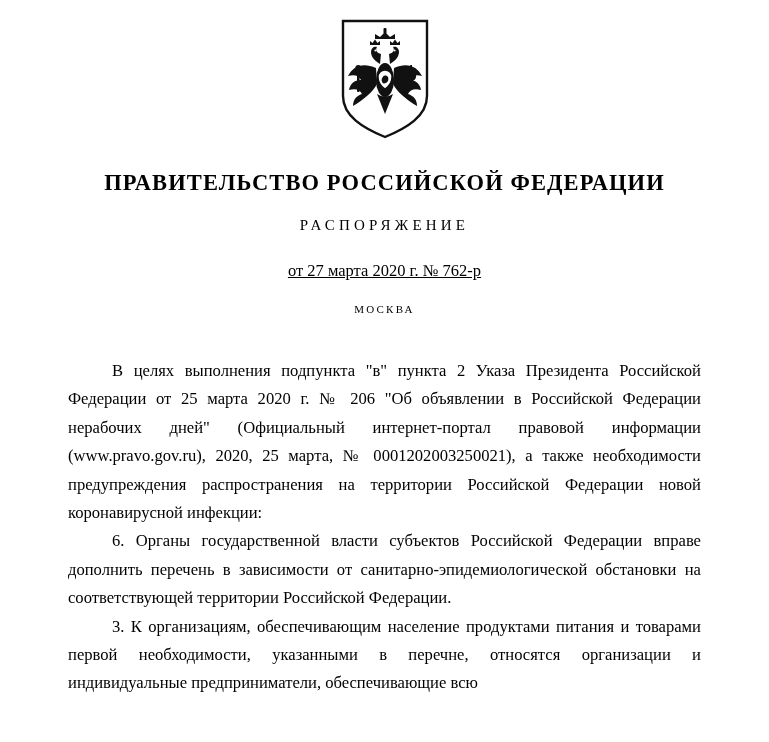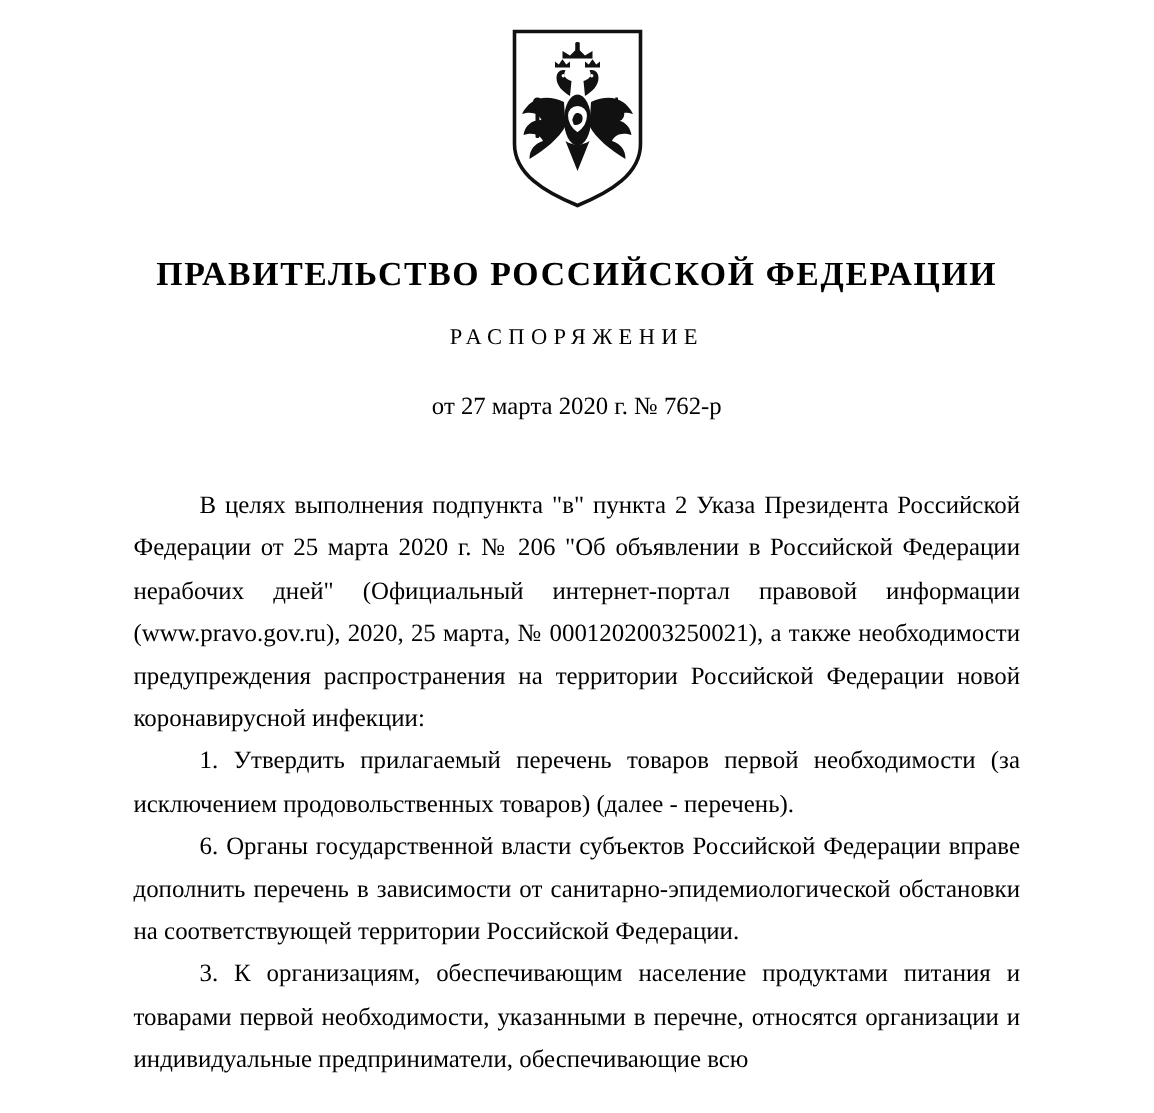--- a/index.html
+++ b/index.html
@@ -12,21 +12,21 @@
     height: 742px;
     font-family: "Liberation Serif", serif;
     color: #000000;
     overflow: hidden;
   }
   .page {
     position: relative;
     width: 769px;
     height: 742px;
     box-sizing: border-box;
-    padding: 0 89px;
+    padding: 0 68px;
   }
   .emblem-wrap {
     display: flex;
     justify-content: center;
     padding-top: 18px;
   }
   .emblem {
     width: 96px;
     height: 122px;
   }
@@ -43,20 +43,21 @@
     font-size: 15px;
     letter-spacing: 4.2px;
     margin-top: 21px;
     font-family: "Liberation Serif", serif;
   }
   .doc-meta {
     text-align: center;
     font-size: 16.5px;
     margin-top: 27px;
     font-family: "Liberation Serif", serif;
+    text-decoration: underline;
   }
   .doc-city {
     text-align: center;
     font-size: 11px;
     letter-spacing: 2.2px;
     margin-top: 22px;
     font-family: "Liberation Serif", serif;
   }
   .body-text {
     margin-top: 42px;
@@ -113,21 +114,21 @@
 
         <path d="M48 52 C44 52 41 55 41 59 C41 65 45 69 48 71 C51 69 55 65 55 59 C55 55 52 52 48 52 Z" fill="#ffffff" stroke="#111111" stroke-width="1.4"></path>
         <path d="M44.5 62 C45.5 58 47 57 49 57.5 C51 58 52 60 51 63 C50 65 47 66 45.5 65 Z"></path>
       </g>
     </svg>
   </div>
 
   <div class="doc-title">ПРАВИТЕЛЬСТВО РОССИЙСКОЙ ФЕДЕРАЦИИ</div>
   <div class="doc-subtitle">РАСПОРЯЖЕНИЕ</div>
   <div class="doc-meta">от 27 марта 2020 г.  № 762-р</div>
+  <div class="doc-city">МОСКВА</div>
 
   <div class="body-text">
     <p class="para">В целях выполнения подпункта "в" пункта 2 Указа Президента Российской Федерации от 25 марта 2020 г. № 206 "Об объявлении в Российской Федерации нерабочих дней" (Официальный интернет-портал правовой информации (www.pravo.gov.ru), 2020, 25 марта, № 0001202003250021), а также необходимости предупреждения распространения на территории Российской Федерации новой коронавирусной инфекции:</p>
-    <p class="para">1. Утвердить прилагаемый перечень товаров первой необходимости (за исключением продовольственных товаров) (далее - перечень).</p>
     <p class="para">6. Органы государственной власти субъектов Российской Федерации вправе дополнить перечень в зависимости от санитарно-эпидемиологической обстановки на соответствующей территории Российской Федерации.</p>
     <p class="para">3. К организациям, обеспечивающим население продуктами питания и товарами первой необходимости, указанными в перечне, относятся организации и индивидуальные предприниматели, обеспечивающие всю</p>
   </div>
 
 </div>
 
 </body></html>

